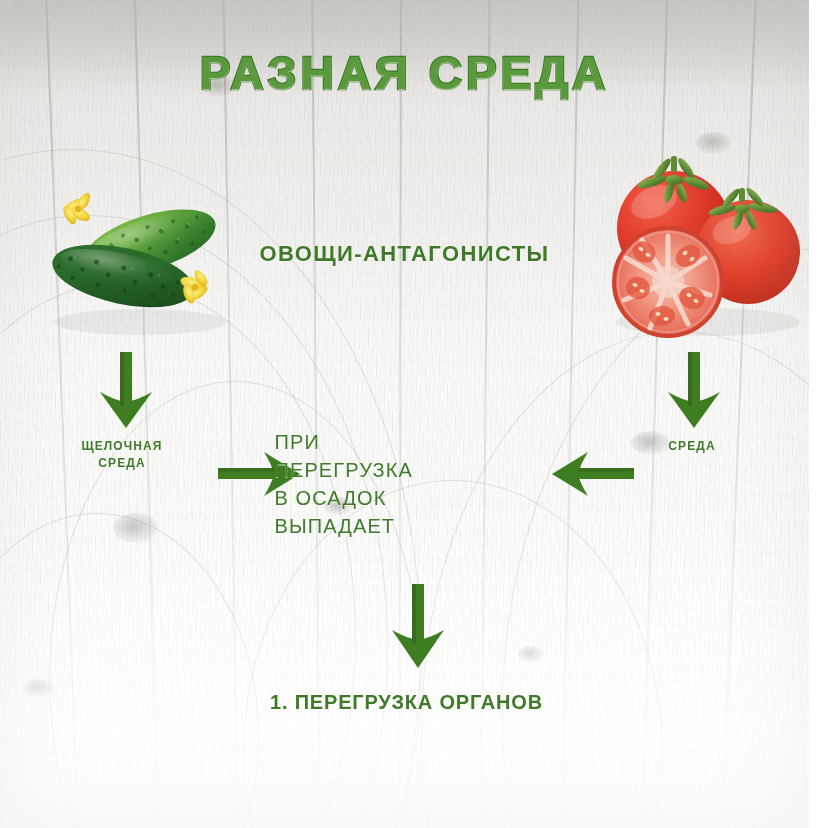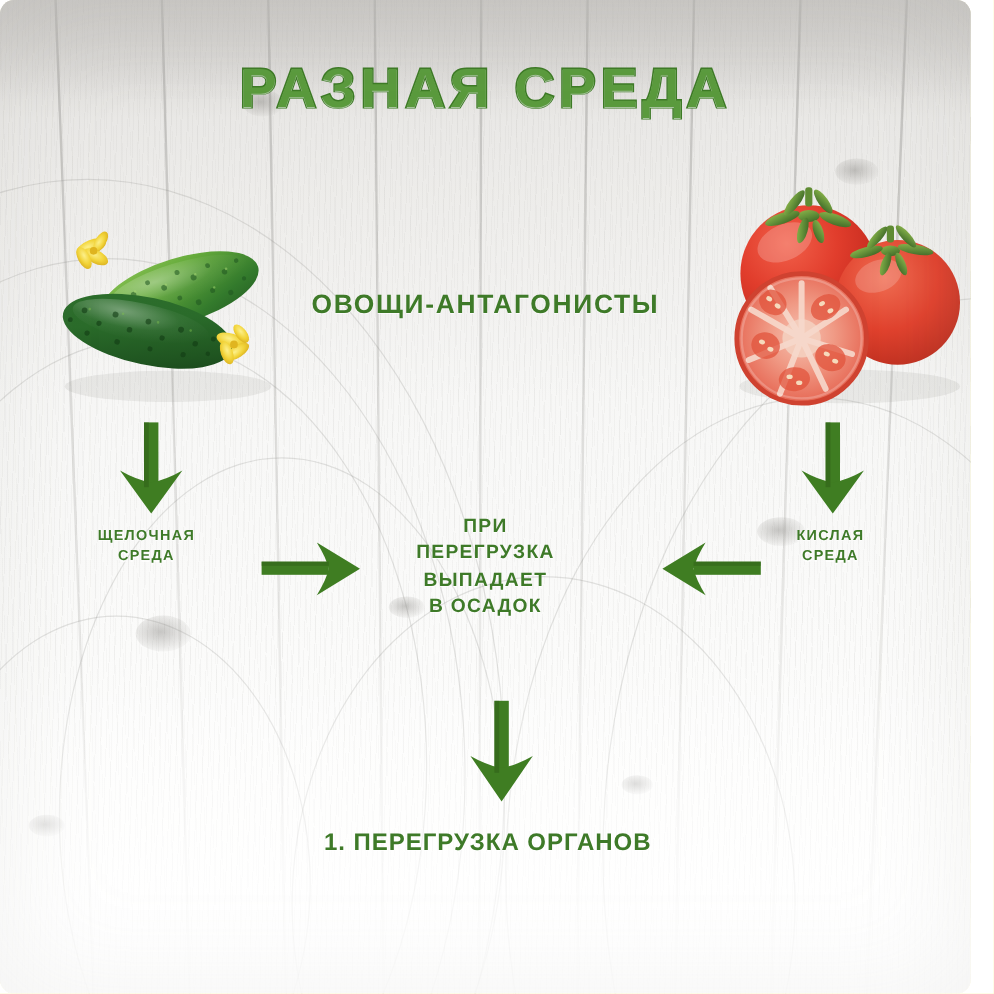--- a/index.html
+++ b/index.html
@@ -9,22 +9,21 @@
     height: 828px;
     overflow: hidden;
     font-family: "Liberation Sans", sans-serif;
   }
 
   #infographic {
     position: relative;
     width: 809px;
     height: 828px;
     overflow: hidden;
-    background: #fef9c3;
-    border-radius: 12px;
+    background: #000000;
   }
 
   
   .wood-base {
     position: absolute;
     inset: 0;
     background:
       linear-gradient(to bottom,
         rgba(205,203,200,0.85) 0%,
         rgba(226,225,222,0.45) 12%,
@@ -143,23 +142,22 @@
   }
   .side-label.left  { left: 22px;  top: 438px; width: 200px; }
   .side-label.right { right: 22px; top: 438px; width: 190px; }
 
   .center-block {
     position: absolute;
     left: 50%;
     transform: translateX(-50%);
     top: 428px;
     width: 260px;
-    text-align: center;
-    font-size: 16px;
-    font-weight: bold;
+    font-size: 20px;
+    font-weight: normal;
     letter-spacing: 1.1px;
     line-height: 1.40;
     color: #3e7a28;
     text-shadow: 0 1px 0 rgba(255,255,255,0.7);
     white-space: nowrap;
   }
 
   .outcomes {
     position: absolute;
     left: 4px; right: 0;
@@ -492,29 +490,28 @@
       <rect x="22" y="0" width="4" height="60" fill="#2f5f18" opacity="0.55"></rect>
     </svg>
   </div>
 
   <div class="side-label left">
     <div>ЩЕЛОЧНАЯ</div>
     <div>СРЕДА</div>
   </div>
 
   <div class="side-label right">
-    <div>КИСЛАЯ</div>
     <div>СРЕДА</div>
   </div>
 
   <div class="center-block">
     <div>ПРИ</div>
     <div>ПЕРЕГРУЗКА</div>
+    <div>В ОСАДОК</div>
     <div>ВЫПАДАЕТ</div>
-    <div>В ОСАДОК</div>
   </div>
 
   <div class="outcomes">
     <span class="oline">1. ПЕРЕГРУЗКА ОРГАНОВ</span>
   </div>
 
   <div class="vignette"></div>
 </div>
 
 </body></html>

